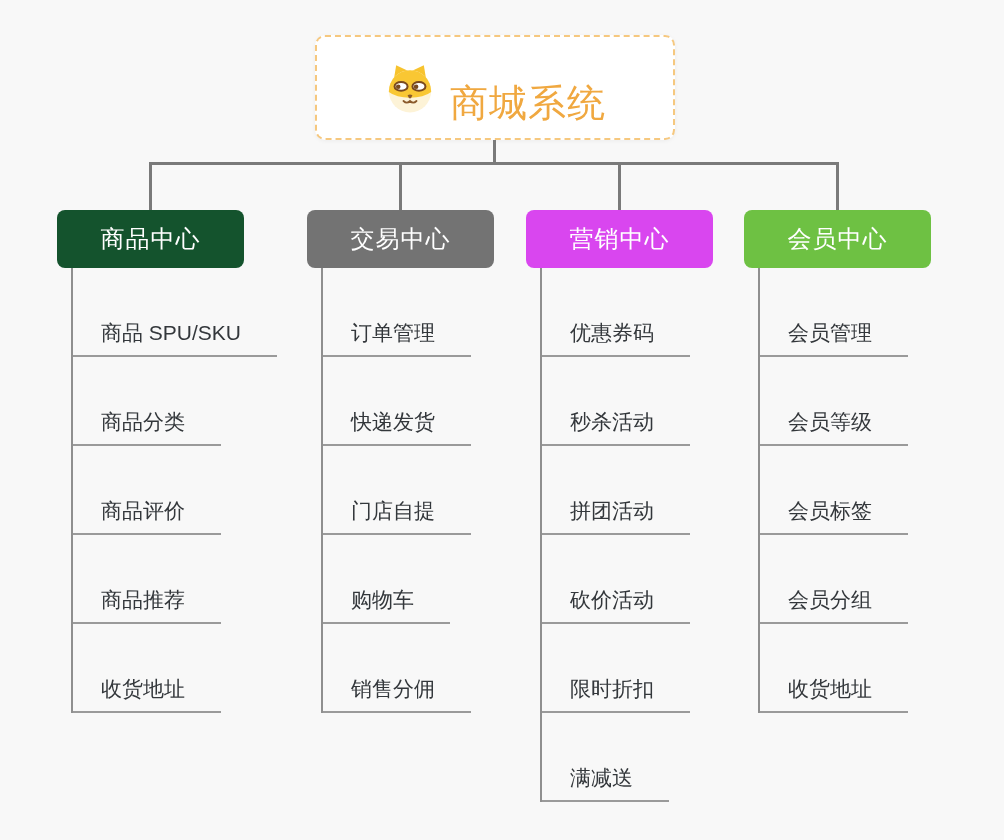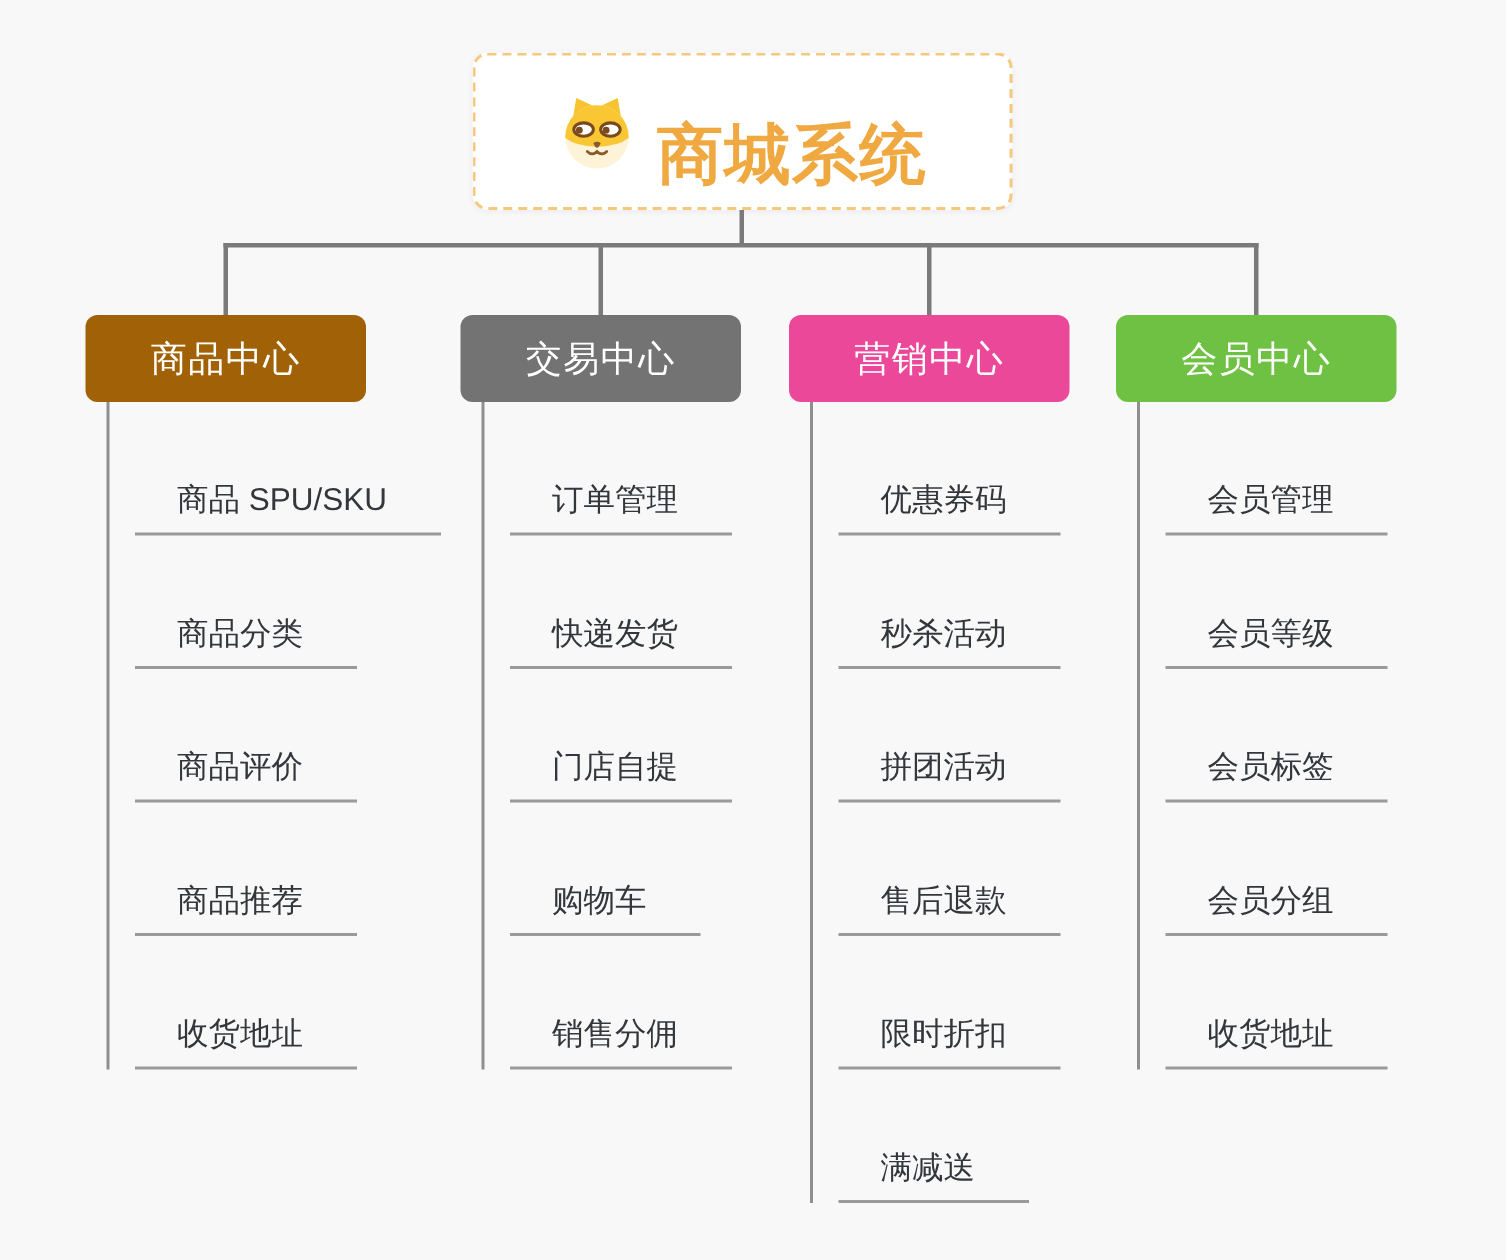--- a/index.html
+++ b/index.html
@@ -18,21 +18,21 @@
   
   .root{
     position:absolute;left:315px;top:35px;width:360px;height:105px;
     box-sizing:border-box;
     background:#ffffff;
     border:2px dashed #f6c87f;
     border-radius:10px;
     display:flex;align-items:center;justify-content:center;gap:14px;
     box-shadow:0 1px 4px rgba(0,0,0,.05);
   }
-  .root-title{font-size:44px;font-weight:700;letter-spacing:1px;margin-top:32px;}
+  .root-title{font-size:38px;font-weight:400;letter-spacing:1px;margin-top:32px;}
 
   
   .line{position:absolute;background:#7a7a7a;}
   .stub{left:493px;top:140px;width:3px;height:24px;}
   .rail{left:149px;top:162px;width:690px;height:3px;}
   .drop{width:3px;height:48px;top:162px;}
   .drop1{left:149px;} .drop2{left:399px;} .drop3{left:618px;} .drop4{left:836px;}
 
   
   .branch{position:absolute;top:210px;}
@@ -40,21 +40,21 @@
   .branch-header{
     width:187px;height:58px;border-radius:8px;
     color:#ffffff;font-size:24px;letter-spacing:1px;
     display:flex;align-items:center;justify-content:center;
   }
   .column{
     margin-left:14px;
     border-left:2px solid #8f8f8f;
     width:max-content;
   }
-  .slot{height:89px;display:flex;align-items:flex-end;padding-left:17px;}
+  .slot{height:89px;display:flex;align-items:flex-end;}
   .item{
     white-space:nowrap;
     border-bottom:2px solid #9a9a9a;
     padding:0 36px 8px 28px;
     font-size:21px;
     color:#33373b;
   }
 </style>
 </head>
 <body>
@@ -80,21 +80,21 @@
   </div>
 
   <div class="line stub"></div>
   <div class="line rail"></div>
   <div class="line drop drop1"></div>
   <div class="line drop drop2"></div>
   <div class="line drop drop3"></div>
   <div class="line drop drop4"></div>
 
   <div class="branch branch-b1">
-    <div class="branch-header" style="background-color: #a16207; text-align: right;">商品中心</div>
+    <div class="branch-header" style="background-color: #14532d; text-align: right;">商品中心</div>
     <div class="column">
       <div class="slot">
           <div class="item">商品 SPU/SKU</div>
         </div>
       <div class="slot">
           <div class="item">商品分类</div>
         </div>
       <div class="slot">
           <div class="item">商品评价</div>
         </div>
@@ -122,33 +122,33 @@
       <div class="slot">
           <div class="item">购物车</div>
         </div>
       <div class="slot">
           <div class="item">销售分佣</div>
         </div>
     </div>
   </div>
 
   <div class="branch branch-b3">
-    <div class="branch-header" style="background-color: #ec4899;">营销中心</div>
+    <div class="branch-header" style="background-color: #d946ef;">营销中心</div>
     <div class="column">
       <div class="slot">
           <div class="item">优惠券码</div>
         </div>
       <div class="slot">
           <div class="item">秒杀活动</div>
         </div>
       <div class="slot">
           <div class="item">拼团活动</div>
         </div>
       <div class="slot">
-          <div class="item">售后退款</div>
+          <div class="item">砍价活动</div>
         </div>
       <div class="slot">
           <div class="item">限时折扣</div>
         </div>
       <div class="slot">
           <div class="item">满减送</div>
         </div>
     </div>
   </div>
 

